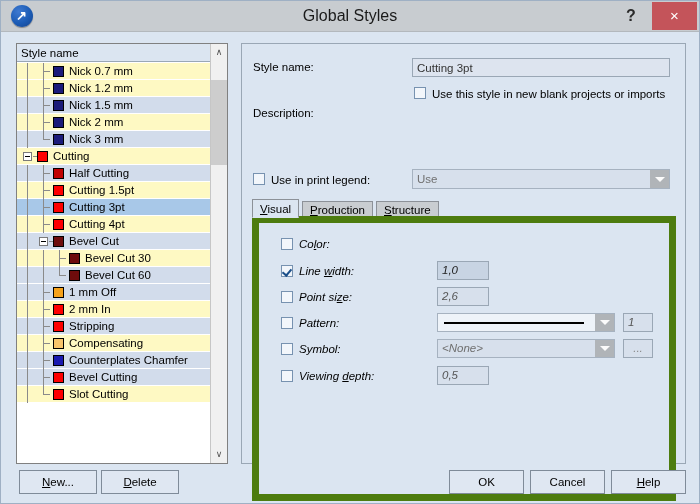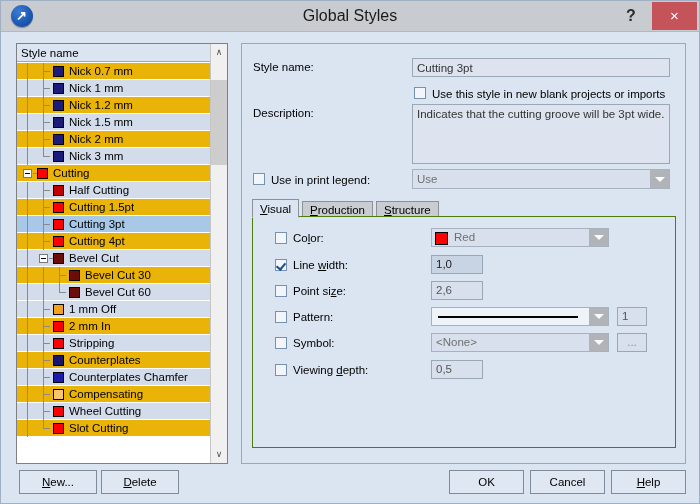--- a/index.html
+++ b/index.html
@@ -90,21 +90,21 @@
     position: absolute; left: 0; top: 19px;
     width: 193px; height: 400px;
     overflow: hidden;
   }
   .trow {
     position: relative;
     height: 17px;
     width: 193px;
     box-sizing: border-box;
     border-bottom: 1px solid #ffffff;
-    background: #eab308;
+    background: #fef9c3;
     white-space: nowrap;
     font-size: 11.5px;
     line-height: 16px;
   }
   .trow.alt { background: #d2dceb; }
   .trow.sel { background: #a8c8e8; }
   .trow .lbl {
     position: absolute; top: 0; line-height: 17px;
     color: #000;
   }
@@ -243,24 +243,25 @@
     color: #000;
   }
   .tab.active {
     top: 0; height: 19px; line-height: 18px;
     background: #dbe5f1;
     border-bottom: 1px solid #dbe5f1;
     z-index: 5;
   }
   #tab-panel {
     position: absolute; left: 10px; top: 172px;
-    width: 424px; height: 232px;
+    width: 424px; height: 285px;
     background: #dbe5f1;
-    border: 1px solid #4d7c0f;
-    box-sizing: border-box;
+    border: 7px solid #4d7c0f;
+    box-sizing: border-box;
+    font-style: italic;
   }
   .row-label {
     position: absolute;
     font-size: 11.5px;
     line-height: 13px;
     color: #000;
   }
   .small-box {
     position: absolute;
     background: #d7e0ec;
@@ -338,27 +339,20 @@
 
     <div id="tree-panel">
       <div id="tree-header">Style name</div>
       <div id="tree-rows">
           <div class="trow">
             <div class="guide" style="left: 10px;"></div>
             <div class="tee" style="left: 26px; top: 0px; width: 1px; height: 17px;"></div>
             <div class="tee" style="left: 26px; top: 8px; width: 7px; height: 1px;"></div>
             <div class="sw" style="left: 36px; background: rgb(27, 27, 122);"></div>
             <div class="lbl" style="left: 52px;">Nick 0.7 mm</div>
-          </div>
-          <div class="trow alt">
-            <div class="guide" style="left: 10px;"></div>
-            <div class="tee" style="left: 26px; top: 0px; width: 1px; height: 17px;"></div>
-            <div class="tee" style="left: 26px; top: 8px; width: 7px; height: 1px;"></div>
-            <div class="sw" style="left: 36px; background: rgb(27, 27, 122);"></div>
-            <div class="lbl" style="left: 52px;">Nick 1 mm</div>
           </div>
           <div class="trow">
             <div class="guide" style="left: 10px;"></div>
             <div class="tee" style="left: 26px; top: 0px; width: 1px; height: 17px;"></div>
             <div class="tee" style="left: 26px; top: 8px; width: 7px; height: 1px;"></div>
             <div class="sw" style="left: 36px; background: rgb(27, 27, 122);"></div>
             <div class="lbl" style="left: 52px;">Nick 1.2 mm</div>
           </div>
           <div class="trow alt">
             <div class="guide" style="left: 10px;"></div>
@@ -456,43 +450,36 @@
             <div class="guide" style="left: 10px;"></div>
             <div class="tee" style="left: 26px; top: 0px; width: 1px; height: 17px;"></div>
             <div class="tee" style="left: 26px; top: 8px; width: 7px; height: 1px;"></div>
             <div class="sw" style="left: 36px; background: rgb(254, 0, 0);"></div>
             <div class="lbl" style="left: 52px;">Stripping</div>
           </div>
           <div class="trow">
             <div class="guide" style="left: 10px;"></div>
             <div class="tee" style="left: 26px; top: 0px; width: 1px; height: 17px;"></div>
             <div class="tee" style="left: 26px; top: 8px; width: 7px; height: 1px;"></div>
-            <div class="sw" style="left: 36px; background: rgb(22, 22, 112);"></div>
-            <div class="lbl" style="left: 52px;">Counterplates</div>
+            <div class="sw" style="left: 36px; background: rgb(248, 197, 106);"></div>
+            <div class="lbl" style="left: 52px;">Compensating</div>
           </div>
           <div class="trow alt">
             <div class="guide" style="left: 10px;"></div>
             <div class="tee" style="left: 26px; top: 0px; width: 1px; height: 17px;"></div>
             <div class="tee" style="left: 26px; top: 8px; width: 7px; height: 1px;"></div>
             <div class="sw" style="left: 36px; background: rgb(26, 26, 176);"></div>
             <div class="lbl" style="left: 52px;">Counterplates Chamfer</div>
           </div>
-          <div class="trow">
-            <div class="guide" style="left: 10px;"></div>
-            <div class="tee" style="left: 26px; top: 0px; width: 1px; height: 17px;"></div>
-            <div class="tee" style="left: 26px; top: 8px; width: 7px; height: 1px;"></div>
-            <div class="sw" style="left: 36px; background: rgb(248, 197, 106);"></div>
-            <div class="lbl" style="left: 52px;">Compensating</div>
-          </div>
-          <div class="trow alt">
-            <div class="guide" style="left: 10px;"></div>
-            <div class="tee" style="left: 26px; top: 0px; width: 1px; height: 17px;"></div>
-            <div class="tee" style="left: 26px; top: 8px; width: 7px; height: 1px;"></div>
-            <div class="sw" style="left: 36px; background: rgb(254, 0, 0);"></div>
-            <div class="lbl" style="left: 52px;">Wheel Cutting</div>
+          <div class="trow alt">
+            <div class="guide" style="left: 10px;"></div>
+            <div class="tee" style="left: 26px; top: 0px; width: 1px; height: 17px;"></div>
+            <div class="tee" style="left: 26px; top: 8px; width: 7px; height: 1px;"></div>
+            <div class="sw" style="left: 36px; background: rgb(254, 0, 0);"></div>
+            <div class="lbl" style="left: 52px;">Bevel Cutting</div>
           </div>
           <div class="trow">
             <div class="guide" style="left: 10px;"></div>
             <div class="tee" style="left: 26px; top: 0px; width: 1px; height: 9px;"></div>
             <div class="tee" style="left: 26px; top: 8px; width: 7px; height: 1px;"></div>
             <div class="sw" style="left: 36px; background: rgb(254, 0, 0);"></div>
             <div class="lbl" style="left: 52px;">Slot Cutting</div>
           </div>
         </div>
       <div id="tree-scroll">
@@ -504,21 +491,20 @@
 
     <div id="right-panel">
 
       <div class="fieldlabel" style="left:11px; top:17px;">Style name:</div>
       <div class="textbox ro" id="style-name-box">Cutting 3pt</div>
 
       <div class="cb" style="left:172px; top:43px;"></div>
       <div class="fieldlabel" style="left:190px; top:44px;">Use this style in new blank projects or imports</div>
 
       <div class="fieldlabel" style="left:11px; top:63px;">Description:</div>
-      <div class="textbox ro" id="desc-box">Indicates that the cutting groove will be 3pt wide.</div>
 
       <div class="cb" style="left:11px; top:129px;"></div>
       <div class="fieldlabel" style="left:29px; top:130px;">Use in print legend:</div>
       <div id="legend-combo">
         <span>Use</span>
         <span class="combo-arrow">
             <i></i>
           </span>
       </div>
 
@@ -527,27 +513,20 @@
           <div class="tab" style="left: 50px;"><span><span class="u">P</span>roduction</span></div>
           <div class="tab" style="left: 124px;"><span><span class="u">S</span>tructure</span></div>
         </div>
 
       <div id="tab-panel">
 
         <div class="cb" style="left:22px; top:15px;"></div>
         <div class="row-label" style="left:40px; top:15px;">
           <span>Co</span><span class="u">l</span><span>or:</span>
         </div>
-        <div class="combo" style="left:178px; top:11px; width:178px; height:19px;">
-          <span id="color-swatch" style="background: rgb(254, 0, 0);"></span>
-          <span style="margin-left:18px;">Red</span>
-          <span class="combo-arrow">
-              <i></i>
-            </span>
-        </div>
 
         <div class="cb checked" style="left:22px; top:42px;"></div>
         <div class="row-label" style="left:40px; top:42px;">
           <span>Line </span><span class="u">w</span><span>idth:</span>
         </div>
         <div class="small-box" style="left:178px; top:38px; width:52px; height:19px; background:#c8d4e3; color:#222;">1,0</div>
 
         <div class="cb" style="left:22px; top:68px;"></div>
         <div class="row-label" style="left:40px; top:68px;">
           <span>Point si</span><span class="u">z</span><span>e:</span>

